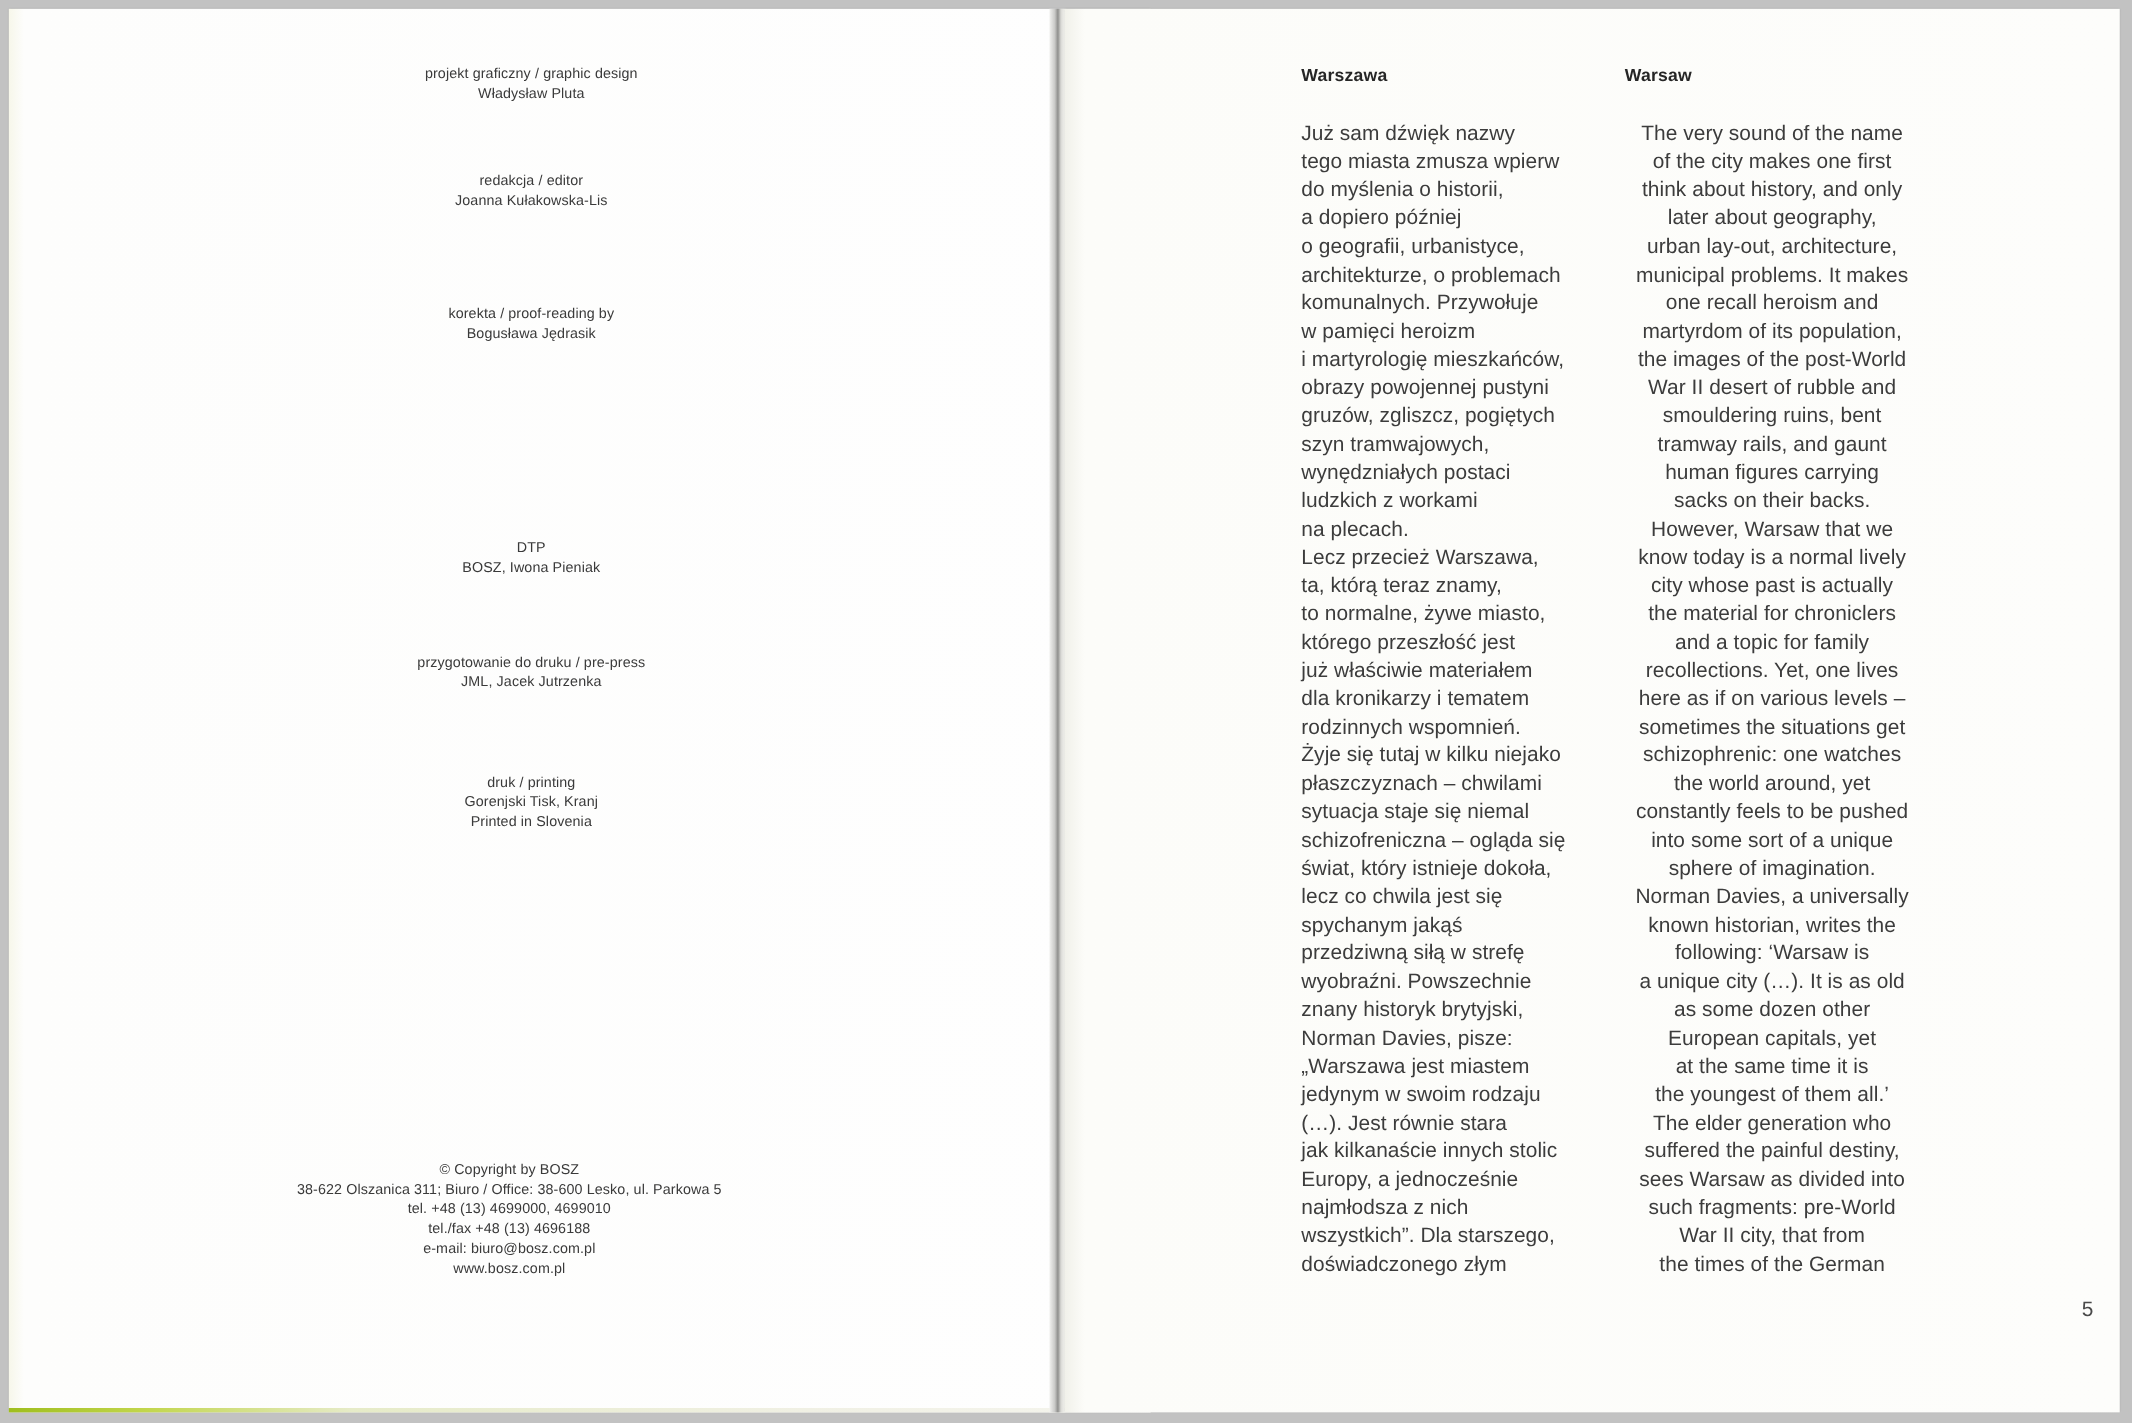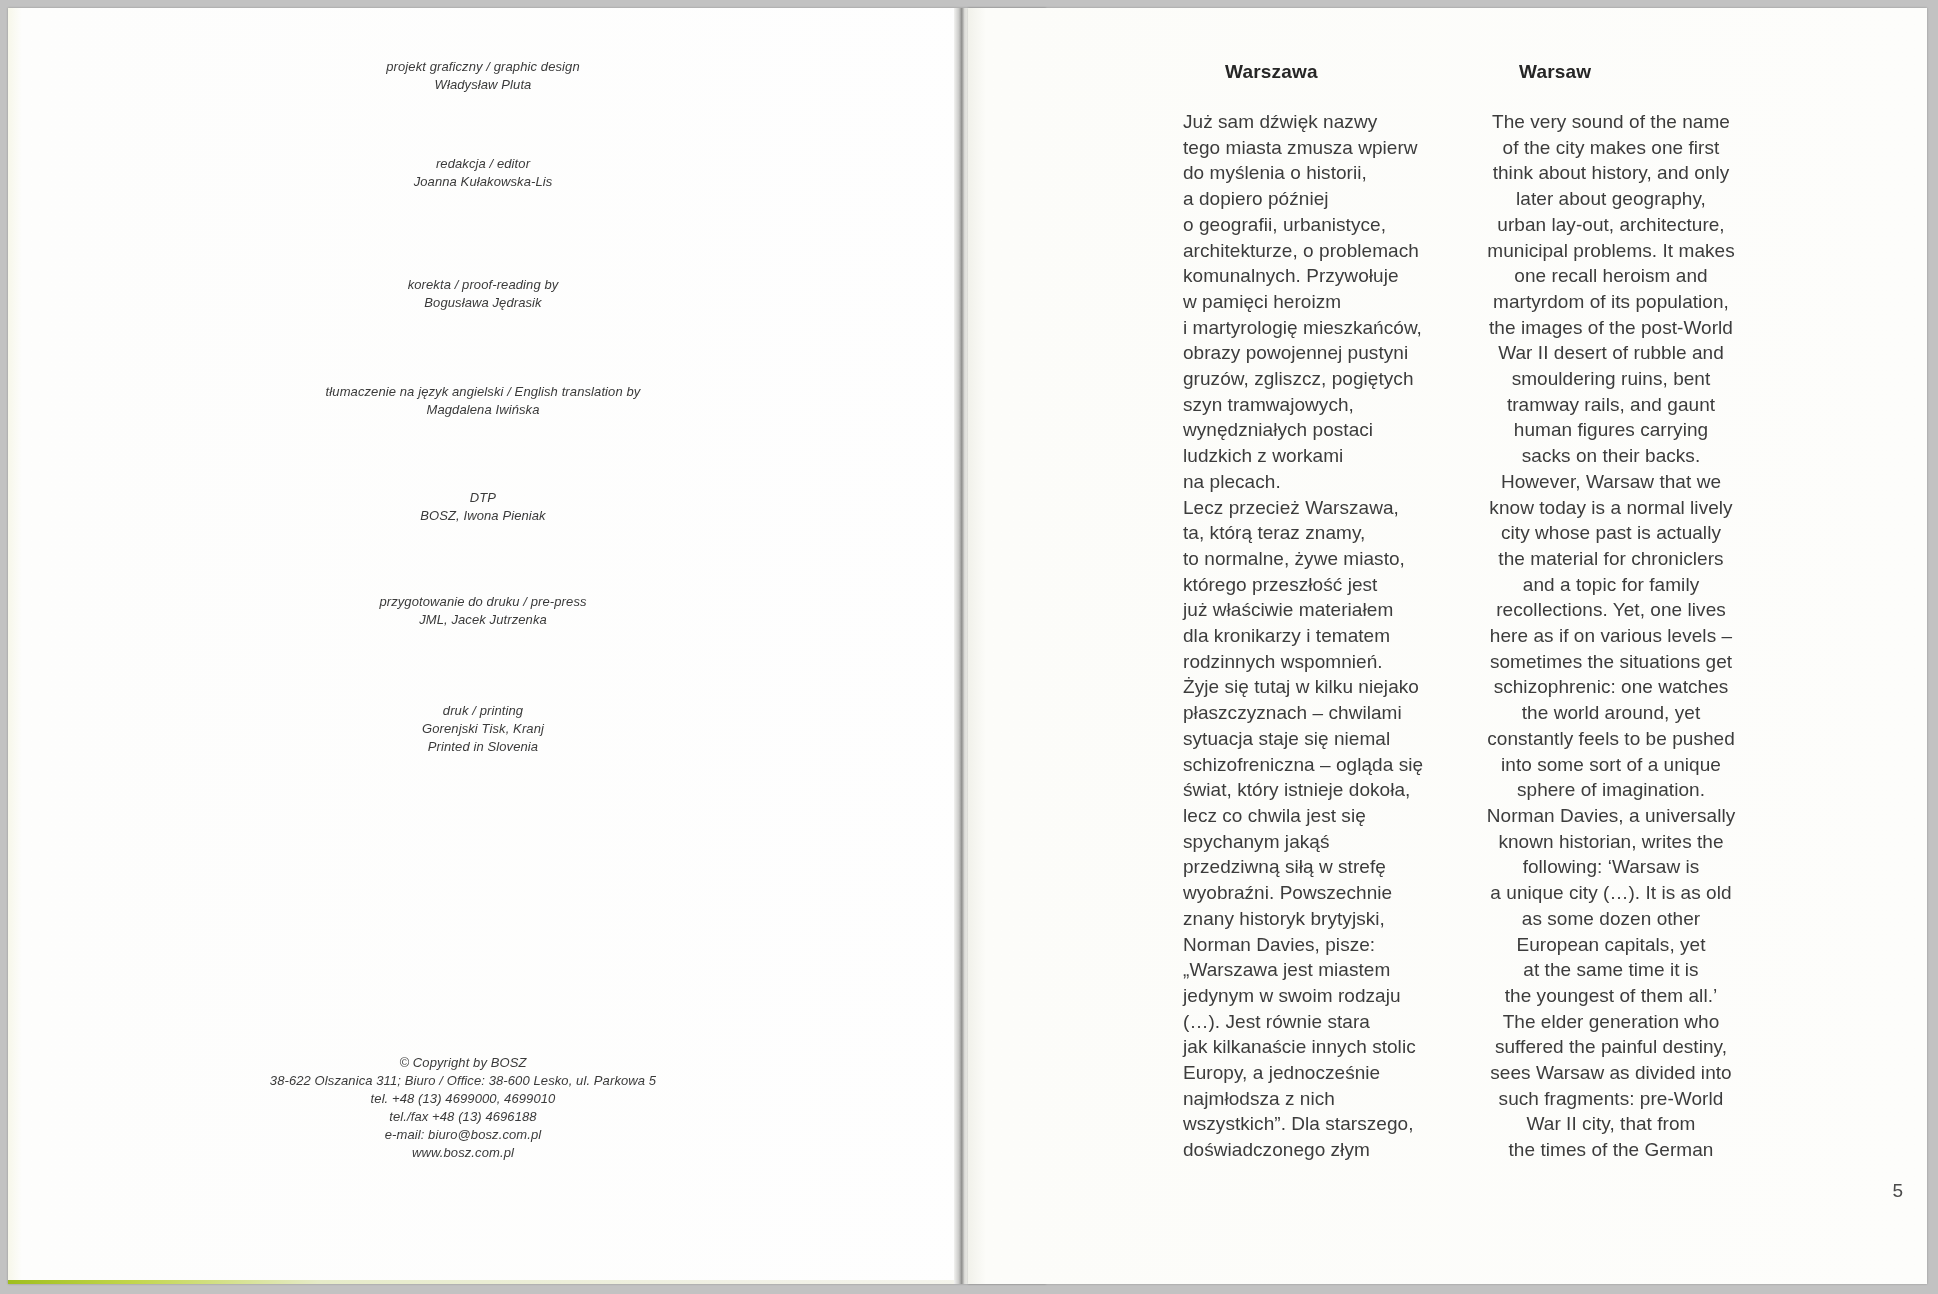--- a/index.html
+++ b/index.html
@@ -10,21 +10,20 @@
     position:relative;
     overflow:hidden;
   }
   .spread{position:absolute;top:0;left:0;width:1938px;height:1294px;}
 
   
   .page-left{
     position:absolute;left:8px;top:8px;width:1038px;height:1276px;
     background:linear-gradient(to right,#f7f7ea 0px,#fdfdfc 14px,#fefefe 100%);
     box-shadow:0 0 2px rgba(0,0,0,.25);
-    font-style:italic;
   }
   .page-left .green-edge{
     position:absolute;left:0;bottom:0;width:100%;height:4px;
     background:linear-gradient(to right,#9fbe1e 0%,#c2d64c 12%,#e6ebc8 30%,#f0f0e4 70%,#f5f5ee 100%);
   }
   .credit{
     position:absolute;left:125px;width:700px;
     text-align:center;
     color:#3a3a3a;
     font-size:13px;line-height:18px;
@@ -49,23 +48,22 @@
   }
 
   
   .page-right{
     position:absolute;left:968px;top:8px;width:959px;height:1276px;
     background:linear-gradient(to right,#f1f1ea 0px,#fcfcf9 18px,#fdfdfb 100%);
     box-shadow:0 0 2px rgba(0,0,0,.25);
   }
   .col-title{
     position:absolute;top:53px;
-    font-size:19px;font-weight:bold;color:#262626;
+    font-size:16px;font-weight:bold;color:#262626;
     letter-spacing:.2px;
-    margin-left:42px;
   }
   .col-title.pl{left:215px;}
   .col-title.en{left:509px;}
   .col-text{
     position:absolute;top:101px;width:268px;
     font-size:19px;line-height:25.7px;color:#3c3c3c;
     white-space:pre-line;
     letter-spacing:.05px;
   }
   .col-text.pl{left:215px;}
@@ -80,22 +78,20 @@
 
 <div class="spread">
 
   <div class="page-left">
     <div class="credit b1">projekt graficzny / graphic design
 Władysław Pluta</div>
     <div class="credit b2">redakcja / editor
 Joanna Kułakowska-Lis</div>
     <div class="credit b3">korekta / proof-reading by
 Bogusława Jędrasik</div>
-    <div class="credit b4">tłumaczenie na język angielski / English translation by
-Magdalena Iwińska</div>
     <div class="credit b5">DTP
 BOSZ, Iwona Pieniak</div>
     <div class="credit b6">przygotowanie do druku / pre-press
 JML, Jacek Jutrzenka</div>
     <div class="credit b7">druk / printing
 Gorenjski Tisk, Kranj
 Printed in Slovenia</div>
     <div class="credit b10">© Copyright by BOSZ
 38-622 Olszanica 311; Biuro / Office: 38-600 Lesko, ul. Parkowa 5
 tel. +48 (13) 4699000, 4699010

